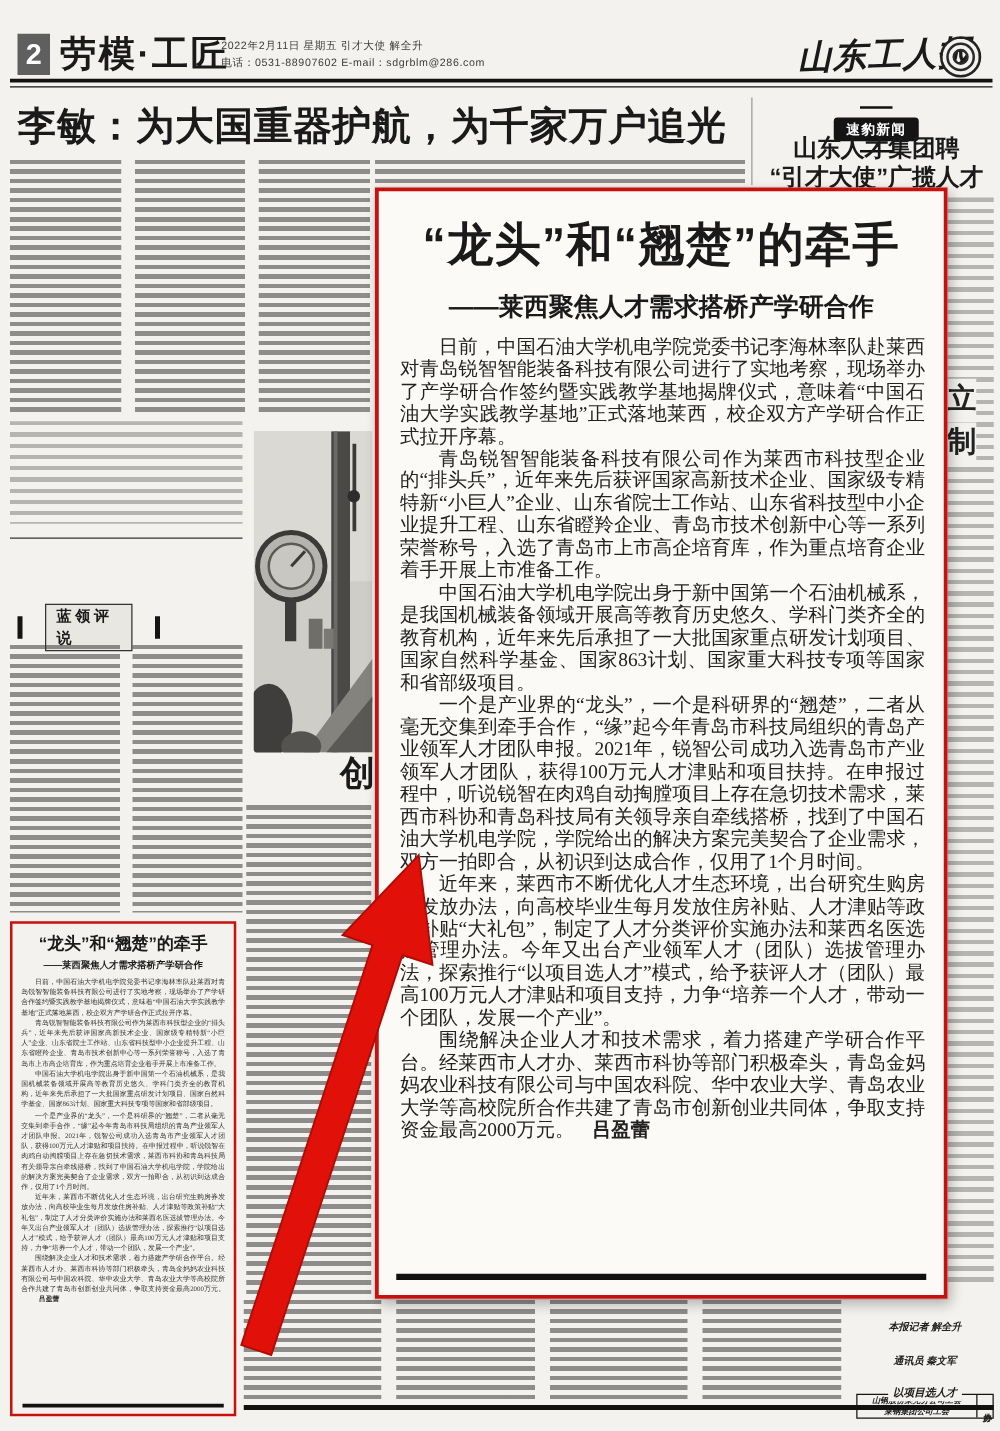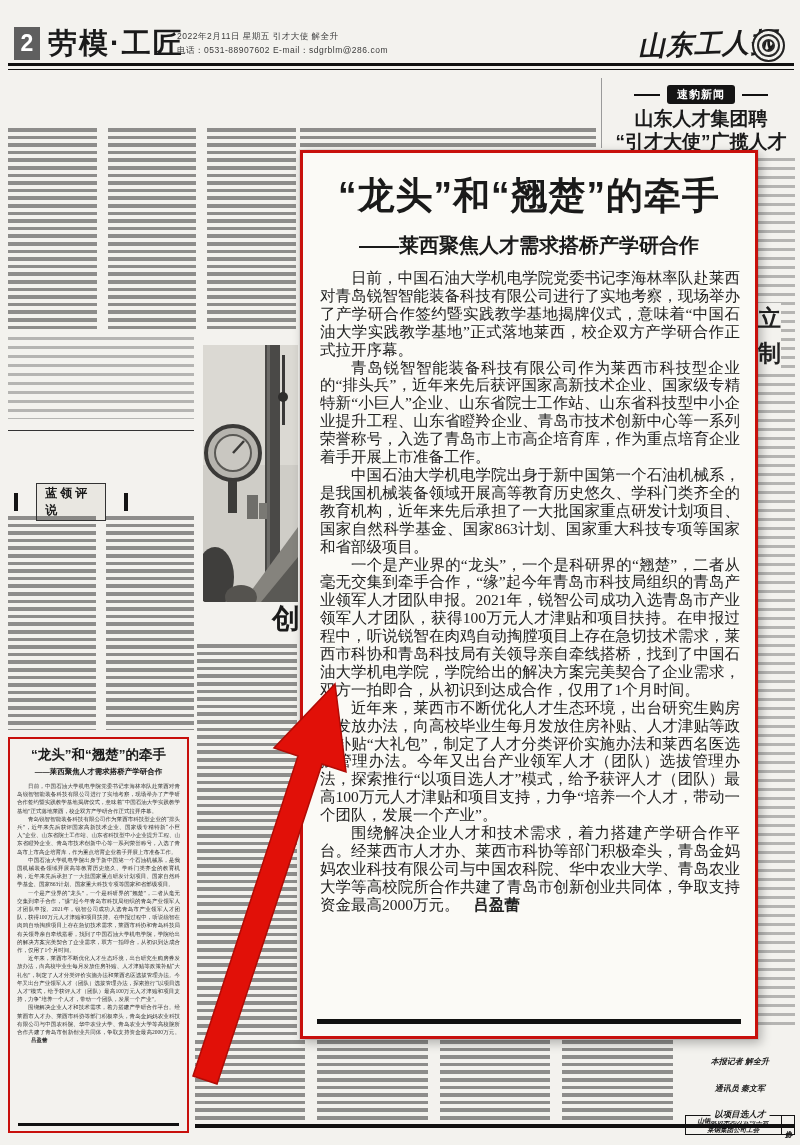--- a/index.html
+++ b/index.html
@@ -17,21 +17,21 @@
   .pagenum{width:26px;height:33px;background:#5f5f5f;color:#fff;font-weight:900;
            font-size:23px;line-height:33px;text-align:center;}
   .section-title{font-size:29px;font-weight:900;letter-spacing:2px;}
   .meta{font-size:8.5px;color:#3c3c3c;letter-spacing:.5px;white-space:nowrap;}
   .masthead{font-size:27px;font-weight:900;font-style:italic;transform:rotate(-2deg);
             letter-spacing:1px;white-space:nowrap;}
   .logo{width:29px;height:29px;border-radius:50%;border:2px solid #222;
         box-shadow:inset 0 0 0 3px #f3f2ee,inset 0 0 0 5px #2a2a2a,inset 0 0 0 8px #f3f2ee,inset 0 0 0 10px #2a2a2a;}
   .lead-headline{font-size:31px;font-weight:900;white-space:nowrap;letter-spacing:.5px;}
   
-  .badge-row{display:flex;align-items:center;justify-content:center;gap:7px;}
+  .badge-row{display:flex;align-items:center;justify-content:center;gap:7px;flex-direction:column;}
   .badge-row .dash{width:26px;height:2px;background:#111;}
   .badge-pill{background:#141414;color:#fff;font-size:11px;font-weight:900;
               padding:2px 10px;border-radius:3px;letter-spacing:1px;}
   .rc-headline{font-size:19px;font-weight:900;text-align:center;white-space:nowrap;}
   .frag-glyph{font-size:23px;font-weight:900;color:#222;}
   
   .lc-headline{font-size:17px;font-weight:900;text-align:center;white-space:nowrap;}
   .comment-badge{display:flex;align-items:center;justify-content:center;gap:18px;}
   .comment-badge .bar{width:5px;height:18px;background:#141414;}
   .comment-badge .lbl{border:1px solid #333;background:#e9e7e1;font-size:12px;font-weight:900;
@@ -75,20 +75,21 @@
 
   <div class="abs pagenum sans" style="left:14px;top:27px;">2</div>
   <div class="abs section-title sans" style="left:48px;top:24px;">劳模·工匠</div>
   <div class="abs meta sans" style="left:177px;top:31px;">2022年2月11日 星期五 引才大使 解全升</div>
   <div class="abs meta sans" style="left:177px;top:45px;">电话：0531-88907602 E-mail：sdgrblm@286.com</div>
   <div class="abs masthead" style="left:638px;top:26px;">山东工人报</div>
   <div class="abs logo" style="left:752px;top:29px;"></div>
   <div class="abs rule" style="left:8px;top:63px;width:786px;height:3px;"></div>
   <div class="abs rule" style="left:8px;top:69px;width:786px;height:1px;"></div>
 
+  <div class="abs lead-headline sans" style="left:14px;top:80px;">李敏：为大国重器护航，为千家万户追光</div>
   <div class="abs" style="left:601px;top:78px;width:1px;height:70px;background:#9a9a9a;"></div>
 
   <div class="abs badge-row" style="left:608px;top:85px;width:186px;">
     <span class="dash"></span>
     <span class="badge-pill sans">速豹新闻</span>
     <span class="dash"></span>
   </div>
   <div class="abs rc-headline sans" style="left:608px;top:129px;width:186px;">“引才大使”广揽人才</div>
   <div class="abs rc-headline sans" style="left:608px;top:106px;width:186px;">山东人才集团聘</div>
 

